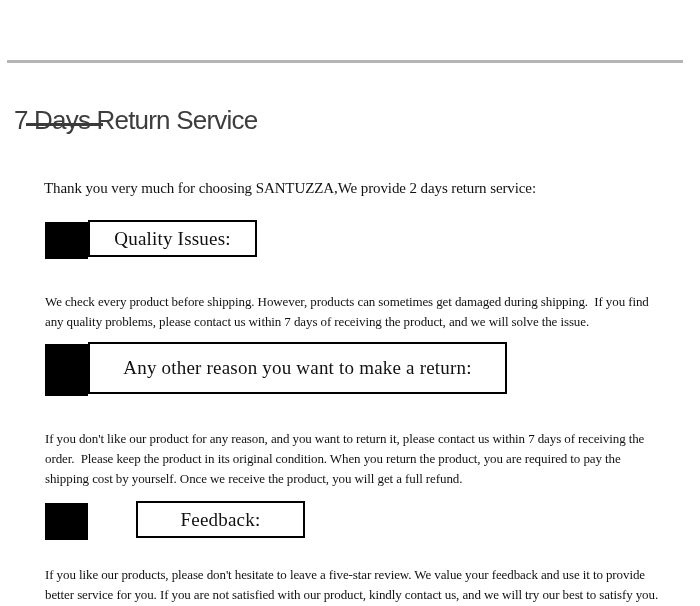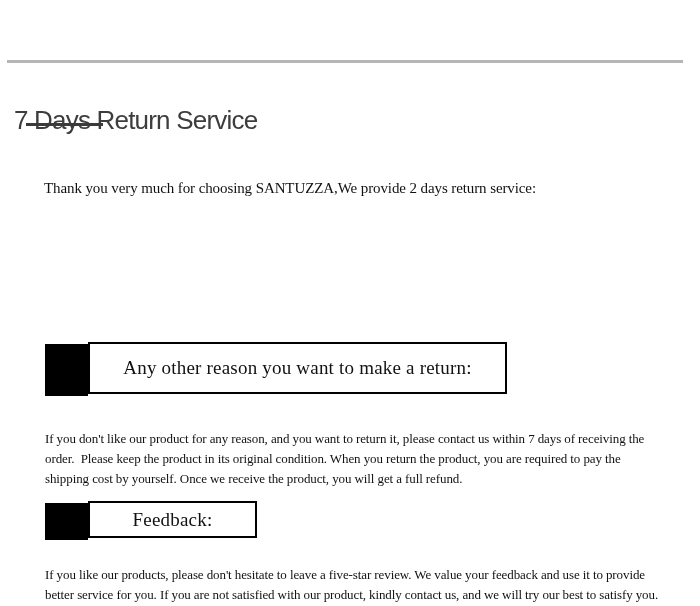--- a/index.html
+++ b/index.html
@@ -49,21 +49,21 @@
   }
 
   .section-header {
     position: absolute;
     left: 45px;
     display: flex;
     align-items: stretch;
   }
   .sec1 { top: 196px; height: 37px; }
   .sec2 { top: 318px; height: 52px; }
-  .sec3 { top: 477px; height: 37px; }
+  .sec3 { top: 477px; height: 37px; gap: 48px; }
 
   .bullet-square {
     width: 43px;
     background: #000000;
     transform: translateY(2px);
     flex: 0 0 auto;
   }
 
   .label-box {
     border: 2px solid #000000;
@@ -104,20 +104,25 @@
 
 <div class="page">
 
   <div class="divider-top"></div>
 
   <h1 class="page-heading">7 Days Return Service</h1>
   <div class="heading-underline"></div>
 
   <p class="intro-line">Thank you very much for choosing SANTUZZA,We provide 2 days return service:</p>
 
+  <div class="section-header sec1">
+    <div class="bullet-square"></div>
+    <div class="label-box">Quality Issues:</div>
+  </div>
+  <p class="body-para para1">We check every product before shipping. However, products can sometimes get damaged during shipping.  If you find any quality problems, please contact us within 7 days of receiving the product, and we will solve the issue.</p>
 
   <div class="section-header sec2">
     <div class="bullet-square"></div>
     <div class="label-box">Any other reason you want to make a return:</div>
   </div>
   <p class="body-para para2">If you don't like our product for any reason, and you want to return it, please contact us within 7 days of receiving the order.  Please keep the product in its original condition. When you return the product, you are required to pay the shipping cost by yourself. Once we receive the product, you will get a full refund.</p>
 
   <div class="section-header sec3">
     <div class="bullet-square"></div>
     <div class="label-box">Feedback:</div>

